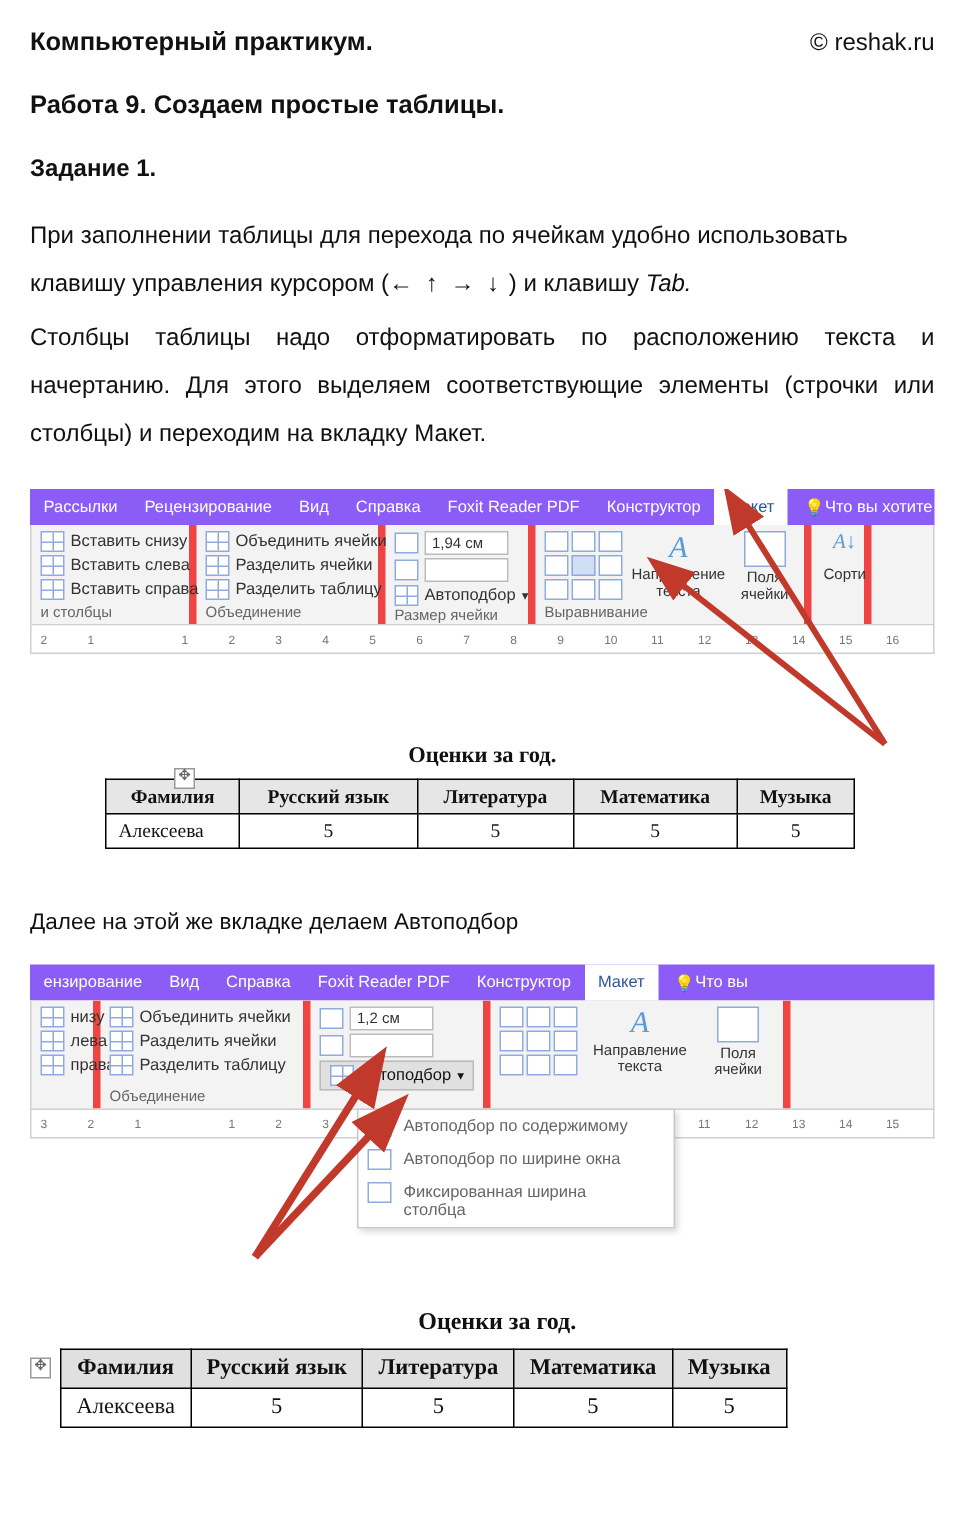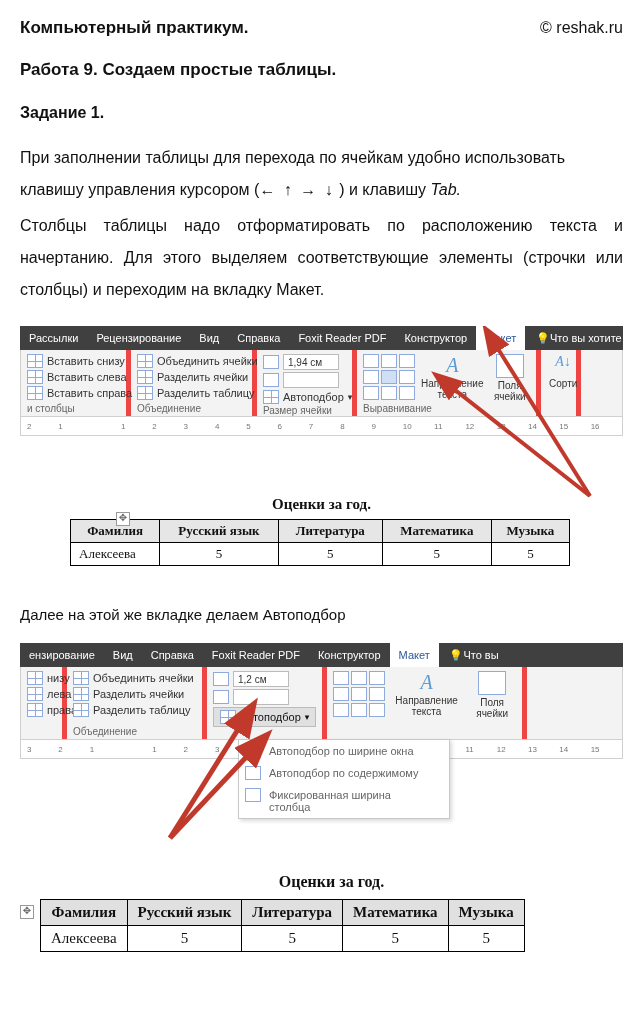--- a/index.html
+++ b/index.html
@@ -16,21 +16,21 @@
   .hdr { font-weight:700; font-size:17px; }
   .site { font-size:16px; }
   .work-title { font-weight:700; font-size:17px; margin-bottom:24px;}
   .task-title { font-weight:700; font-size:16px; margin-bottom:20px;}
   p.body { line-height:2.0; font-size:16px; margin:0 0 4px 0;}
   p.just { text-align:justify; }
   .italic { font-style:italic;}
   .arrows { letter-spacing:2px;}
   
   .word-shot { margin:20px 0 6px 0; position:relative; font-size:11px;}
-  .ribbon-tabs { background:#404040; color:#fff; display:flex; align-items:stretch; height:24px;}
+  .ribbon-tabs { background:#8b5cf6; color:#fff; display:flex; align-items:stretch; height:24px;}
   .rtab { padding:0 9px; display:flex; align-items:center; white-space:nowrap; font-size:11px;}
   .rtab.active { background:#fff; color:#2b579a; font-weight:400;}
   .bulb { margin-left:2px;}
   .ribbon-body { border:1px solid #d0d0d0; border-top:none; background:#f3f3f3; display:flex; height:66px; overflow:hidden;}
   .rgroup { border-right:5px solid #ef4444; padding:4px 6px 2px 6px; display:flex; flex-direction:column; height:100%; box-sizing:border-box; position:relative;}
   .rgroup-inner { flex:1; display:flex; gap:4px;}
   .rgroup-label { font-size:10px; color:#666; text-align:left; margin-top:auto; padding-top:1px;}
   .stack { display:flex; flex-direction:column; gap:2px;}
   .ritem { display:flex; align-items:center; gap:4px; font-size:11px; color:#333; white-space:nowrap;}
   .ricon { width:14px; height:12px; background:#fff; border:1px solid #8faadc; display:inline-block;}
@@ -361,22 +361,22 @@
       <span>9</span>
       <span>10</span>
       <span>11</span>
       <span>12</span>
       <span>13</span>
       <span>14</span>
       <span>15</span>
     </div>
 
   <div class="dropdown" style="left:218px; top:96px; width:210px;">
+    <div class="dditem"><span class="ddicon"></span><span>Автоподбор по содержимому</span></div>
     <div class="dditem"><span class="ddicon"></span><span>Автоподбор по ширине окна</span></div>
-    <div class="dditem"><span class="ddicon"></span><span>Автоподбор по содержимому</span></div>
     <div class="dditem"><span class="ddicon"></span><span>Фиксированная ширина столбца</span></div>
   </div>
 
   <svg class="arrow-svg" width="620" height="200">
     <defs>
         <marker id="ah2" markerWidth="10" markerHeight="10" refX="2" refY="3" orient="auto">
           <path d="M0,0 L0,6 L8,3 z" fill="#c0392b"></path>
         </marker>
       </defs>
     <line x1="150" y1="195" x2="222" y2="80" stroke="#c0392b" stroke-width="5" marker-end="url(#ah2)"></line>

